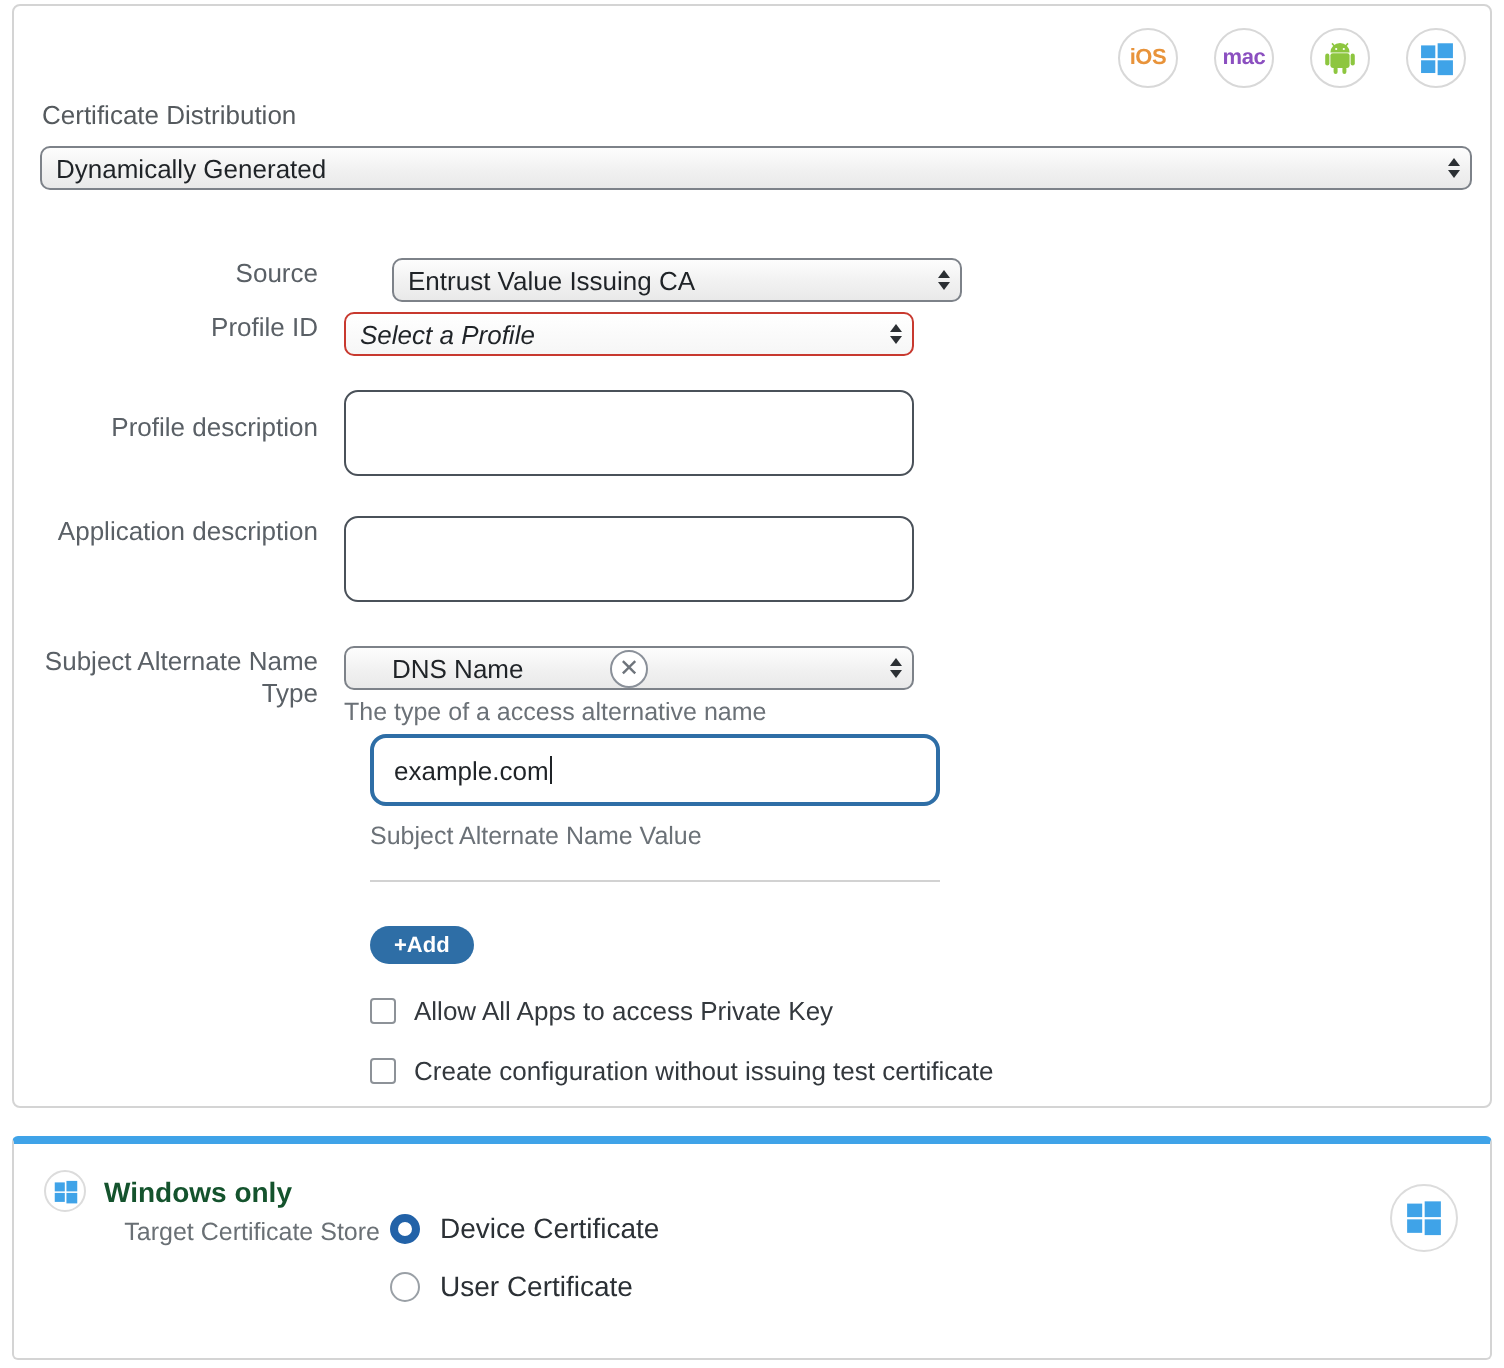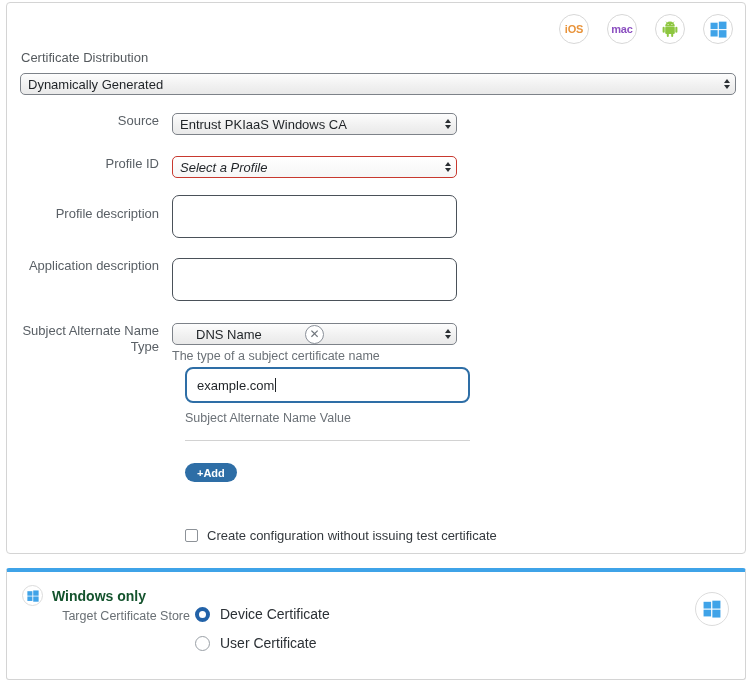--- a/index.html
+++ b/index.html
@@ -183,25 +183,25 @@
     <div class="cd-select">
       <div class="msel">
         <span>Dynamically Generated</span>
         <span class="steppers">
             <i class="up"></i>
             <i class="down"></i>
           </span>
       </div>
     </div>
 
-    <div class="row" style="left:0; top:110px;">
+    <div class="row" style="left:0; top:126px;gap:24px;">
       <div class="flabel">Source</div>
       <div class="fcontrol">
         <div class="msel" style="width:285px;">
-          <span>Entrust PKIaaS Windows CA</span>
+          <span>Entrust Value Issuing CA</span>
           <span class="steppers">
               <i class="up"></i>
               <i class="down"></i>
             </span>
         </div>
       </div>
     </div>
 
     <div class="row" style="left:0; top:153px;">
       <div class="flabel">Profile ID</div>
@@ -235,35 +235,39 @@
     <div class="row" style="left:0; top:320px;">
       <div class="flabel">Subject Alternate Name Type</div>
       <div class="fcontrol">
         <div class="msel" style="width:285px;padding-left:23px;">
           <span>DNS Name</span>
           <span class="steppers">
               <i class="up"></i>
               <i class="down"></i>
             </span>
         </div>
-        <div class="helper">The type of a subject certificate name</div>
+        <div class="helper">The type of a access alternative name</div>
       </div>
       <div class="remove-btn" style="left:298px; top:2px;">✕</div>
     </div>
 
     <div class="row" style="left:178px; top:364px; display:block;">
       <div class="tinput small focused">
         <span>example.com</span>
           <span class="caret"></span>
       </div>
       <div class="helper" style="margin-top:8px;">Subject Alternate Name Value</div>
       <div class="divider" style="width:285px; margin-top:15px;"></div>
       <button class="add-btn" style="margin-top:22px;">+Add</button>
     </div>
 
+    <div class="cbrow" style="left:178px; top:495px;">
+      <span class="cbox"></span>
+      <span class="cblabel">Allow All Apps to access Private Key</span>
+    </div>
     <div class="cbrow" style="left:178px; top:525px;">
       <span class="cbox"></span>
       <span class="cblabel">Create configuration without issuing test certificate</span>
     </div>
   </div>
 
   <div class="win-card">
     <div class="win-head">
       <span class="win-mini">
         <svg width="12" height="12" viewBox="0 0 16 16">

